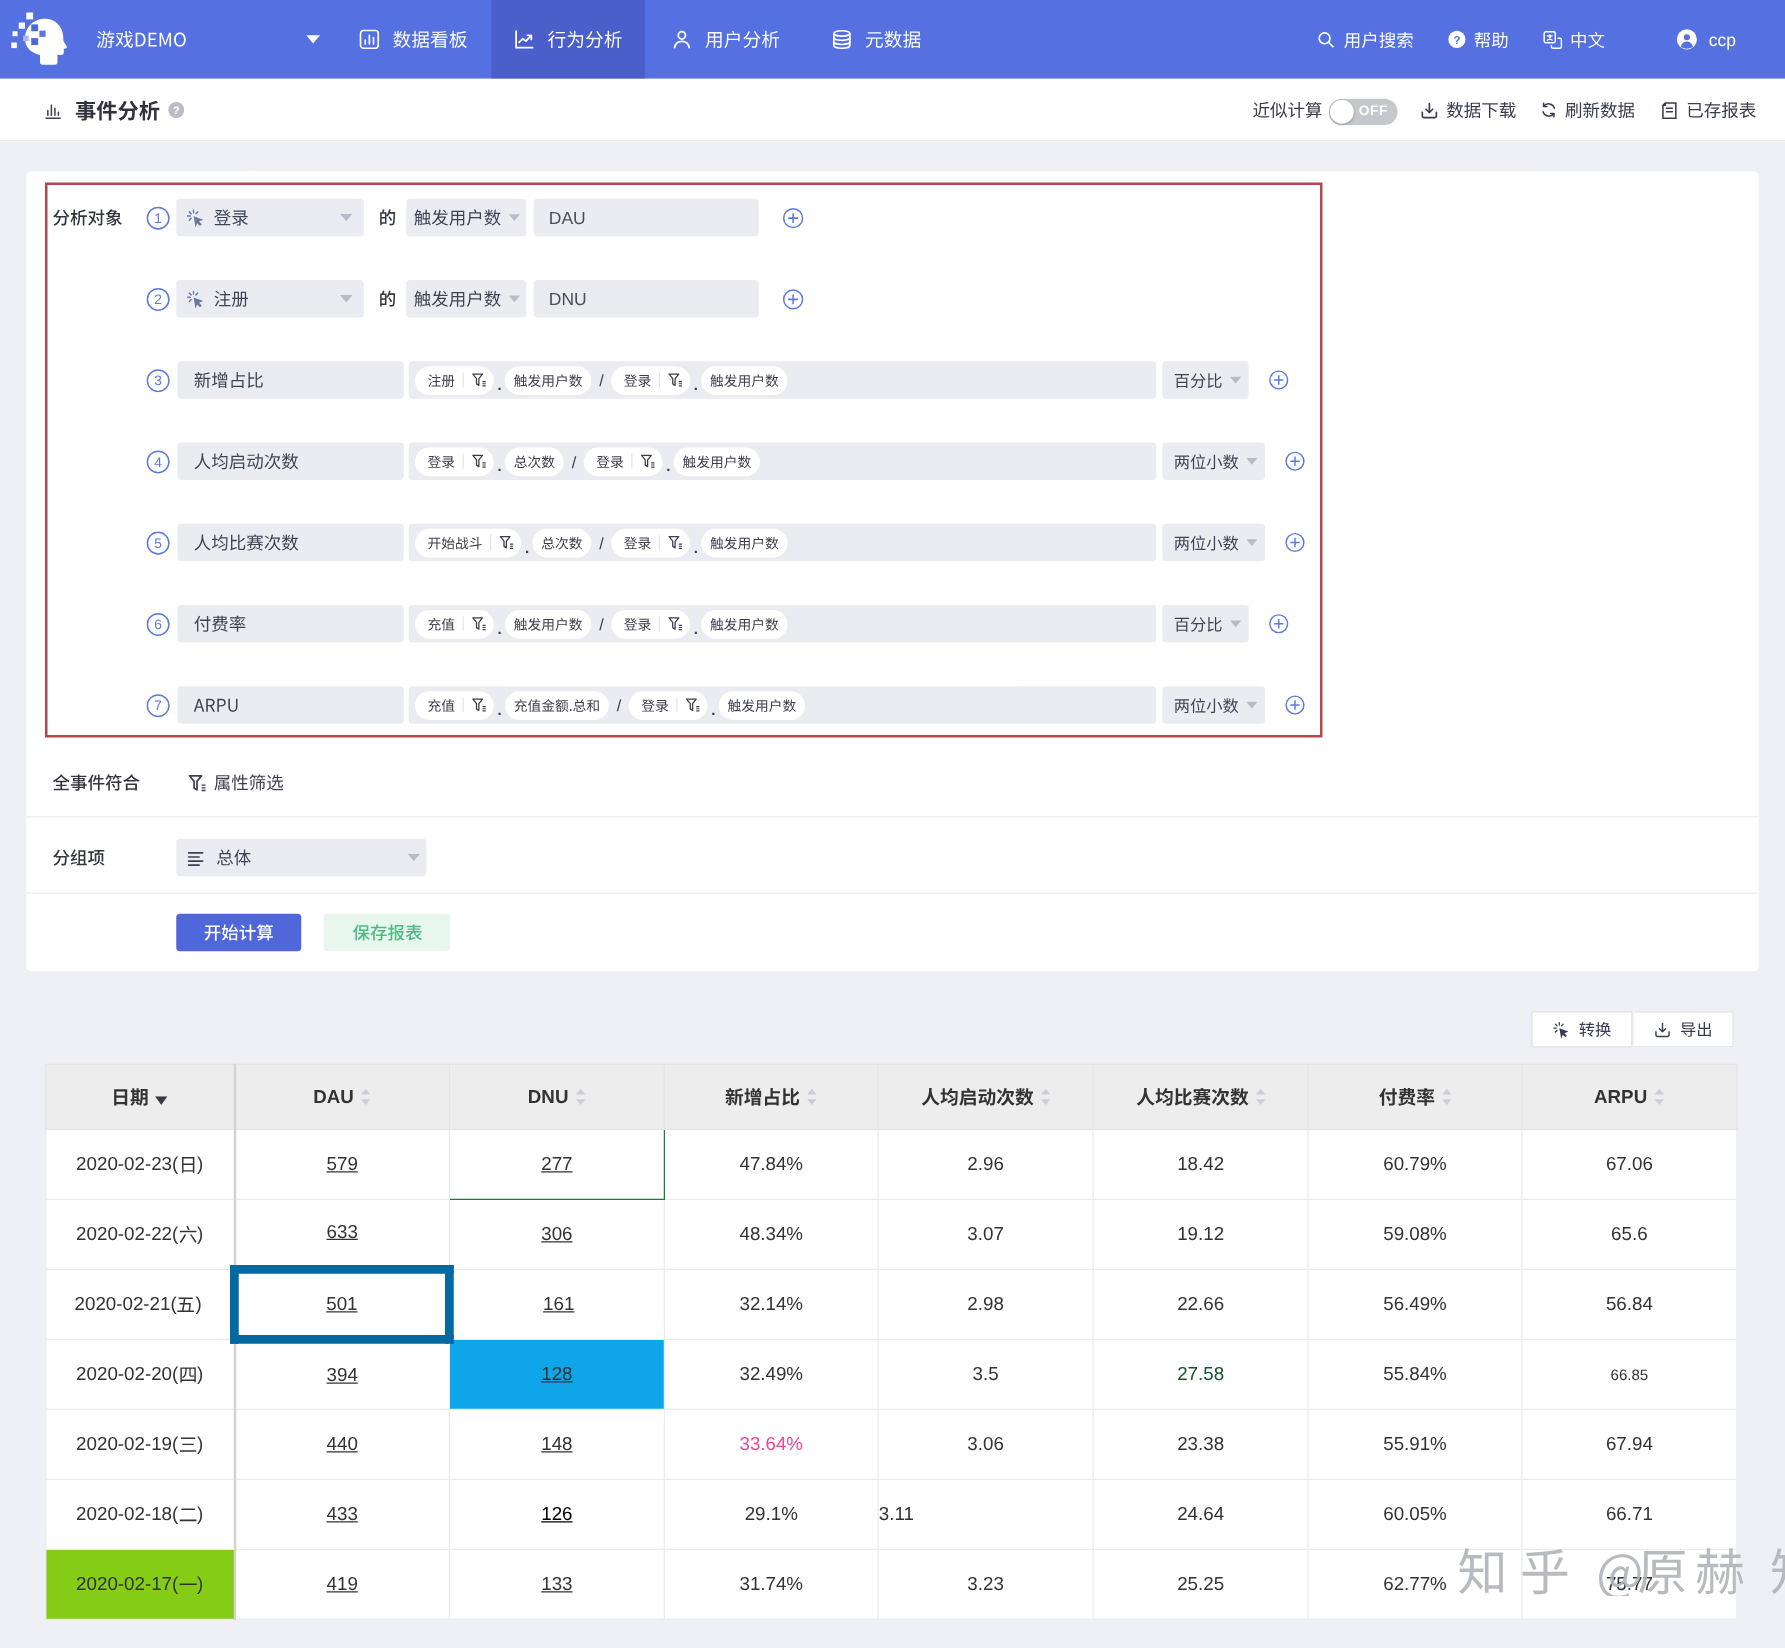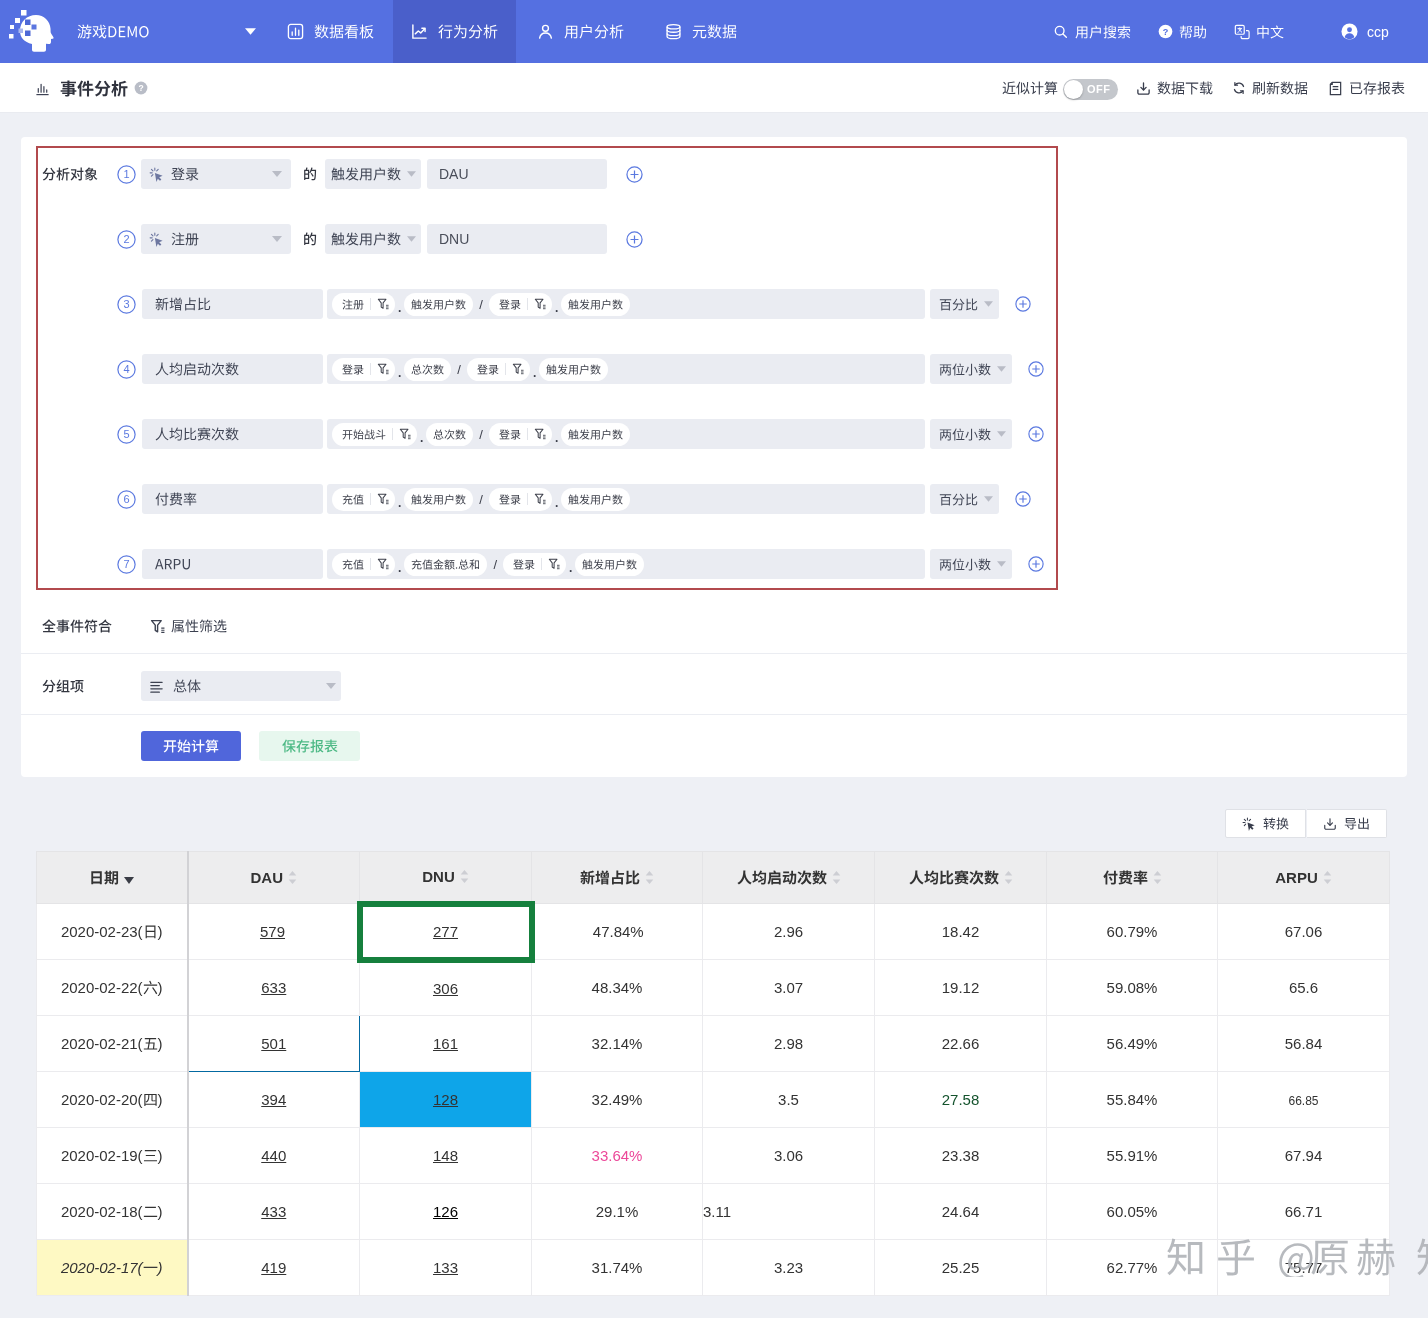--- a/index.html
+++ b/index.html
@@ -894,21 +894,21 @@
 <td style="background:#fff;height:56px;border:1px solid #ebebee;text-align:center;border-right:2px solid #d2d2d5;">
             <div class="fx" style="justify-content:center">
               <span style="font-size:15px;color:#333">2020-02-23(</span>
               <svg class="zt" width="15.0" height="15.0" viewBox="0 -880 1000 1000" fill="#333">
                 <use href="#gr65e5" x="0"></use>
               </svg>
               <span style="font-size:15px;color:#333">)</span>
             </div>
           </td>
 <td style="background:#fff;height:56px;border:1px solid #ebebee;text-align:center;"><span style="font-size:15px;color:#333;text-decoration:underline">579</span></td>
-<td style="background:#fff;height:56px;border:6px solid #15803d;text-align:center;"><span style="font-size:15px;color:#333;text-decoration:underline">277</span></td>
+<td style="background:#fff;height:56px;border:1px solid #15803d;text-align:center;"><span style="font-size:15px;color:#333;text-decoration:underline">277</span></td>
 <td style="background:#fff;height:56px;border:1px solid #ebebee;text-align:center;"><span style="font-size:15px;color:#333">47.84%</span></td>
 <td style="background:#fff;height:56px;border:1px solid #ebebee;text-align:center;"><span style="font-size:15px;color:#333">2.96</span></td>
 <td style="background:#fff;height:56px;border:1px solid #ebebee;text-align:center;"><span style="font-size:15px;color:#333">18.42</span></td>
 <td style="background:#fff;height:56px;border:1px solid #ebebee;text-align:center;"><span style="font-size:15px;color:#333">60.79%</span></td>
 <td style="background:#fff;height:56px;border:1px solid #ebebee;text-align:center;"><span style="font-size:15px;color:#333">67.06</span></td>
 </tr>
 <tr>
 <td style="background:#fff;height:56px;border:1px solid #ebebee;text-align:center;border-right:2px solid #d2d2d5;">
             <div class="fx" style="justify-content:center">
               <span style="font-size:15px;color:#333">2020-02-22(</span>
@@ -929,21 +929,21 @@
 <tr>
 <td style="background:#fff;height:56px;border:1px solid #ebebee;text-align:center;border-right:2px solid #d2d2d5;">
             <div class="fx" style="justify-content:center">
               <span style="font-size:15px;color:#333">2020-02-21(</span>
               <svg class="zt" width="15.0" height="15.0" viewBox="0 -880 1000 1000" fill="#333">
                 <use href="#gr4e94" x="0"></use>
               </svg>
               <span style="font-size:15px;color:#333">)</span>
             </div>
           </td>
-<td style="background:#fff;height:56px;border:1px solid #0369a1;text-align:center;"><span style="font-size:15px;color:#333;text-decoration:underline">501</span></td>
+<td style="background:#fff;height:56px;border:7px solid #0369a1;text-align:center;"><span style="font-size:15px;color:#333;text-decoration:underline">501</span></td>
 <td style="background:#fff;height:56px;border:1px solid #ebebee;text-align:center;"><span style="font-size:15px;color:#333;text-decoration:underline">161</span></td>
 <td style="background:#fff;height:56px;border:1px solid #ebebee;text-align:center;"><span style="font-size:15px;color:#333">32.14%</span></td>
 <td style="background:#fff;height:56px;border:1px solid #ebebee;text-align:center;"><span style="font-size:15px;color:#333">2.98</span></td>
 <td style="background:#fff;height:56px;border:1px solid #ebebee;text-align:center;"><span style="font-size:15px;color:#333">22.66</span></td>
 <td style="background:#fff;height:56px;border:1px solid #ebebee;text-align:center;"><span style="font-size:15px;color:#333">56.49%</span></td>
 <td style="background:#fff;height:56px;border:1px solid #ebebee;text-align:center;"><span style="font-size:15px;color:#333">56.84</span></td>
 </tr>
 <tr>
 <td style="background:#fff;height:56px;border:1px solid #ebebee;text-align:center;border-right:2px solid #d2d2d5;">
             <div class="fx" style="justify-content:center">
@@ -992,21 +992,21 @@
           </td>
 <td style="background:#fff;height:56px;border:1px solid #ebebee;text-align:center;"><span style="font-size:15px;color:#333;text-decoration:underline">433</span></td>
 <td style="background:#fff;height:56px;border:1px solid #ebebee;text-align:center;"><span style="font-size:15px;color:#000000;text-decoration:underline">126</span></td>
 <td style="background:#fff;height:56px;border:1px solid #ebebee;text-align:center;"><span style="font-size:15px;color:#333">29.1%</span></td>
 <td style="background:#fff;height:56px;border:1px solid #ebebee;"><span style="font-size:15px;color:#333">3.11</span></td>
 <td style="background:#fff;height:56px;border:1px solid #ebebee;text-align:center;"><span style="font-size:15px;color:#333">24.64</span></td>
 <td style="background:#fff;height:56px;border:1px solid #ebebee;text-align:center;"><span style="font-size:15px;color:#333">60.05%</span></td>
 <td style="background:#fff;height:56px;border:1px solid #ebebee;text-align:center;"><span style="font-size:15px;color:#333">66.71</span></td>
 </tr>
 <tr>
-<td style="background:#fef9c3;height:56px;border:1px solid #ebebee;text-align:left;border-right:2px solid #d2d2d5;font-style:italic;">
+<td style="background:#84cc16;height:56px;border:1px solid #ebebee;text-align:left;border-right:2px solid #d2d2d5;">
             <div class="fx" style="justify-content:center">
               <span style="font-size:15px;color:#333">2020-02-17(</span>
               <svg class="zt" width="15.0" height="15.0" viewBox="0 -880 1000 1000" fill="#333">
                 <use href="#gr4e00" x="0"></use>
               </svg>
               <span style="font-size:15px;color:#333">)</span>
             </div>
           </td>
 <td style="background:#fff;height:56px;border:1px solid #ebebee;text-align:center;"><span style="font-size:15px;color:#333;text-decoration:underline">419</span></td>
 <td style="background:#fff;height:56px;border:1px solid #ebebee;text-align:center;"><span style="font-size:15px;color:#333;text-decoration:underline">133</span></td>

